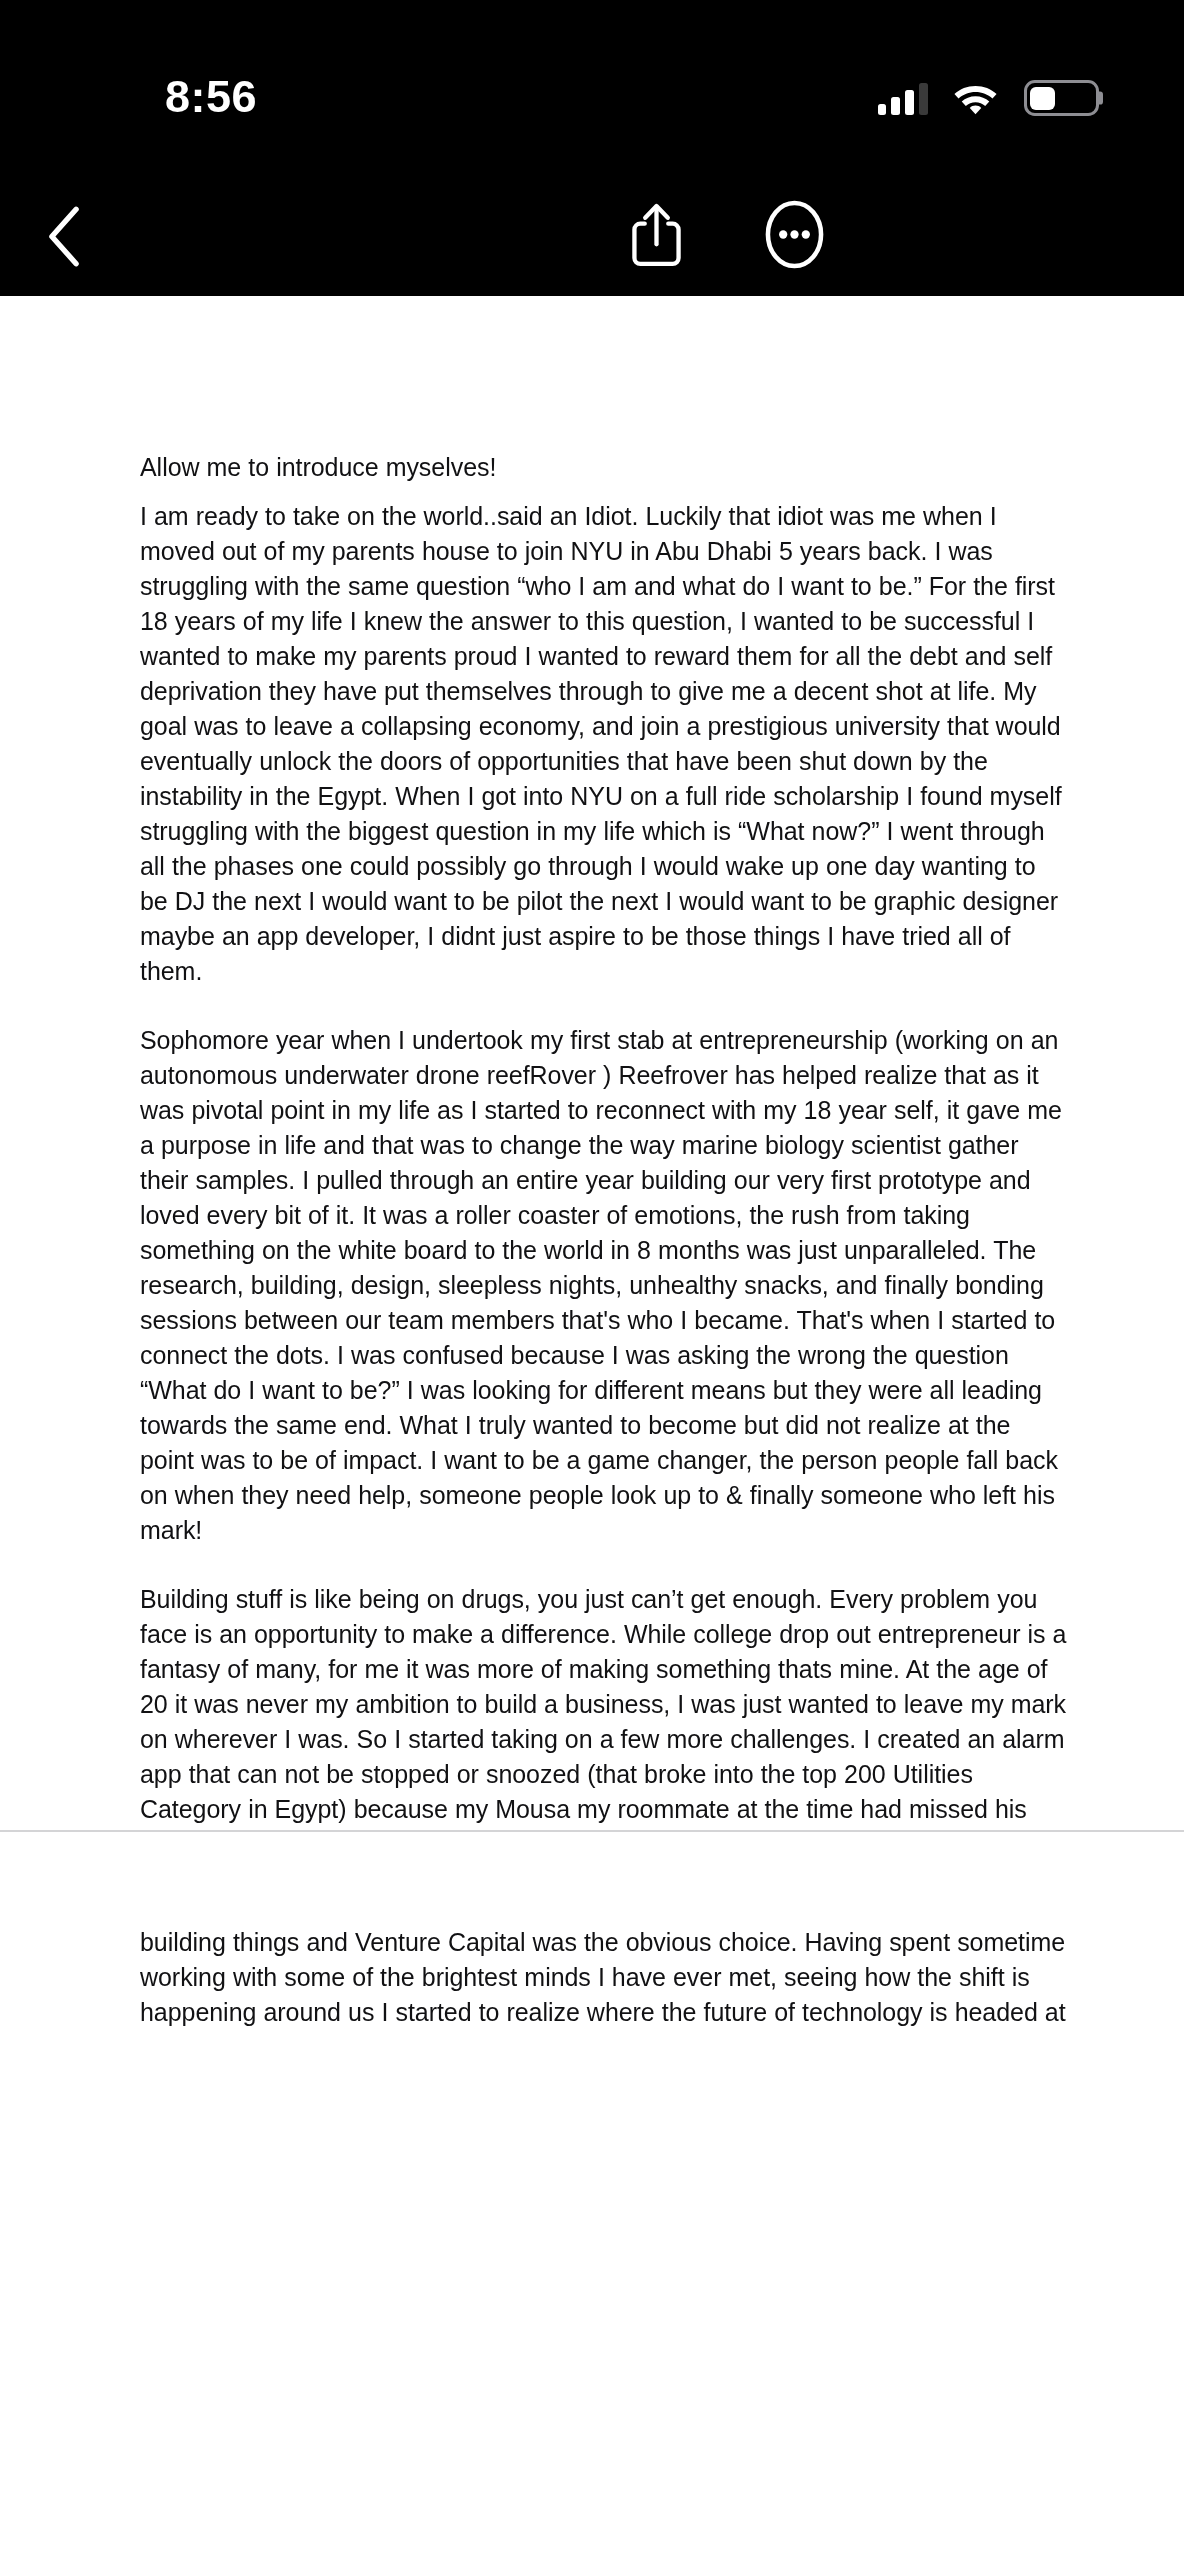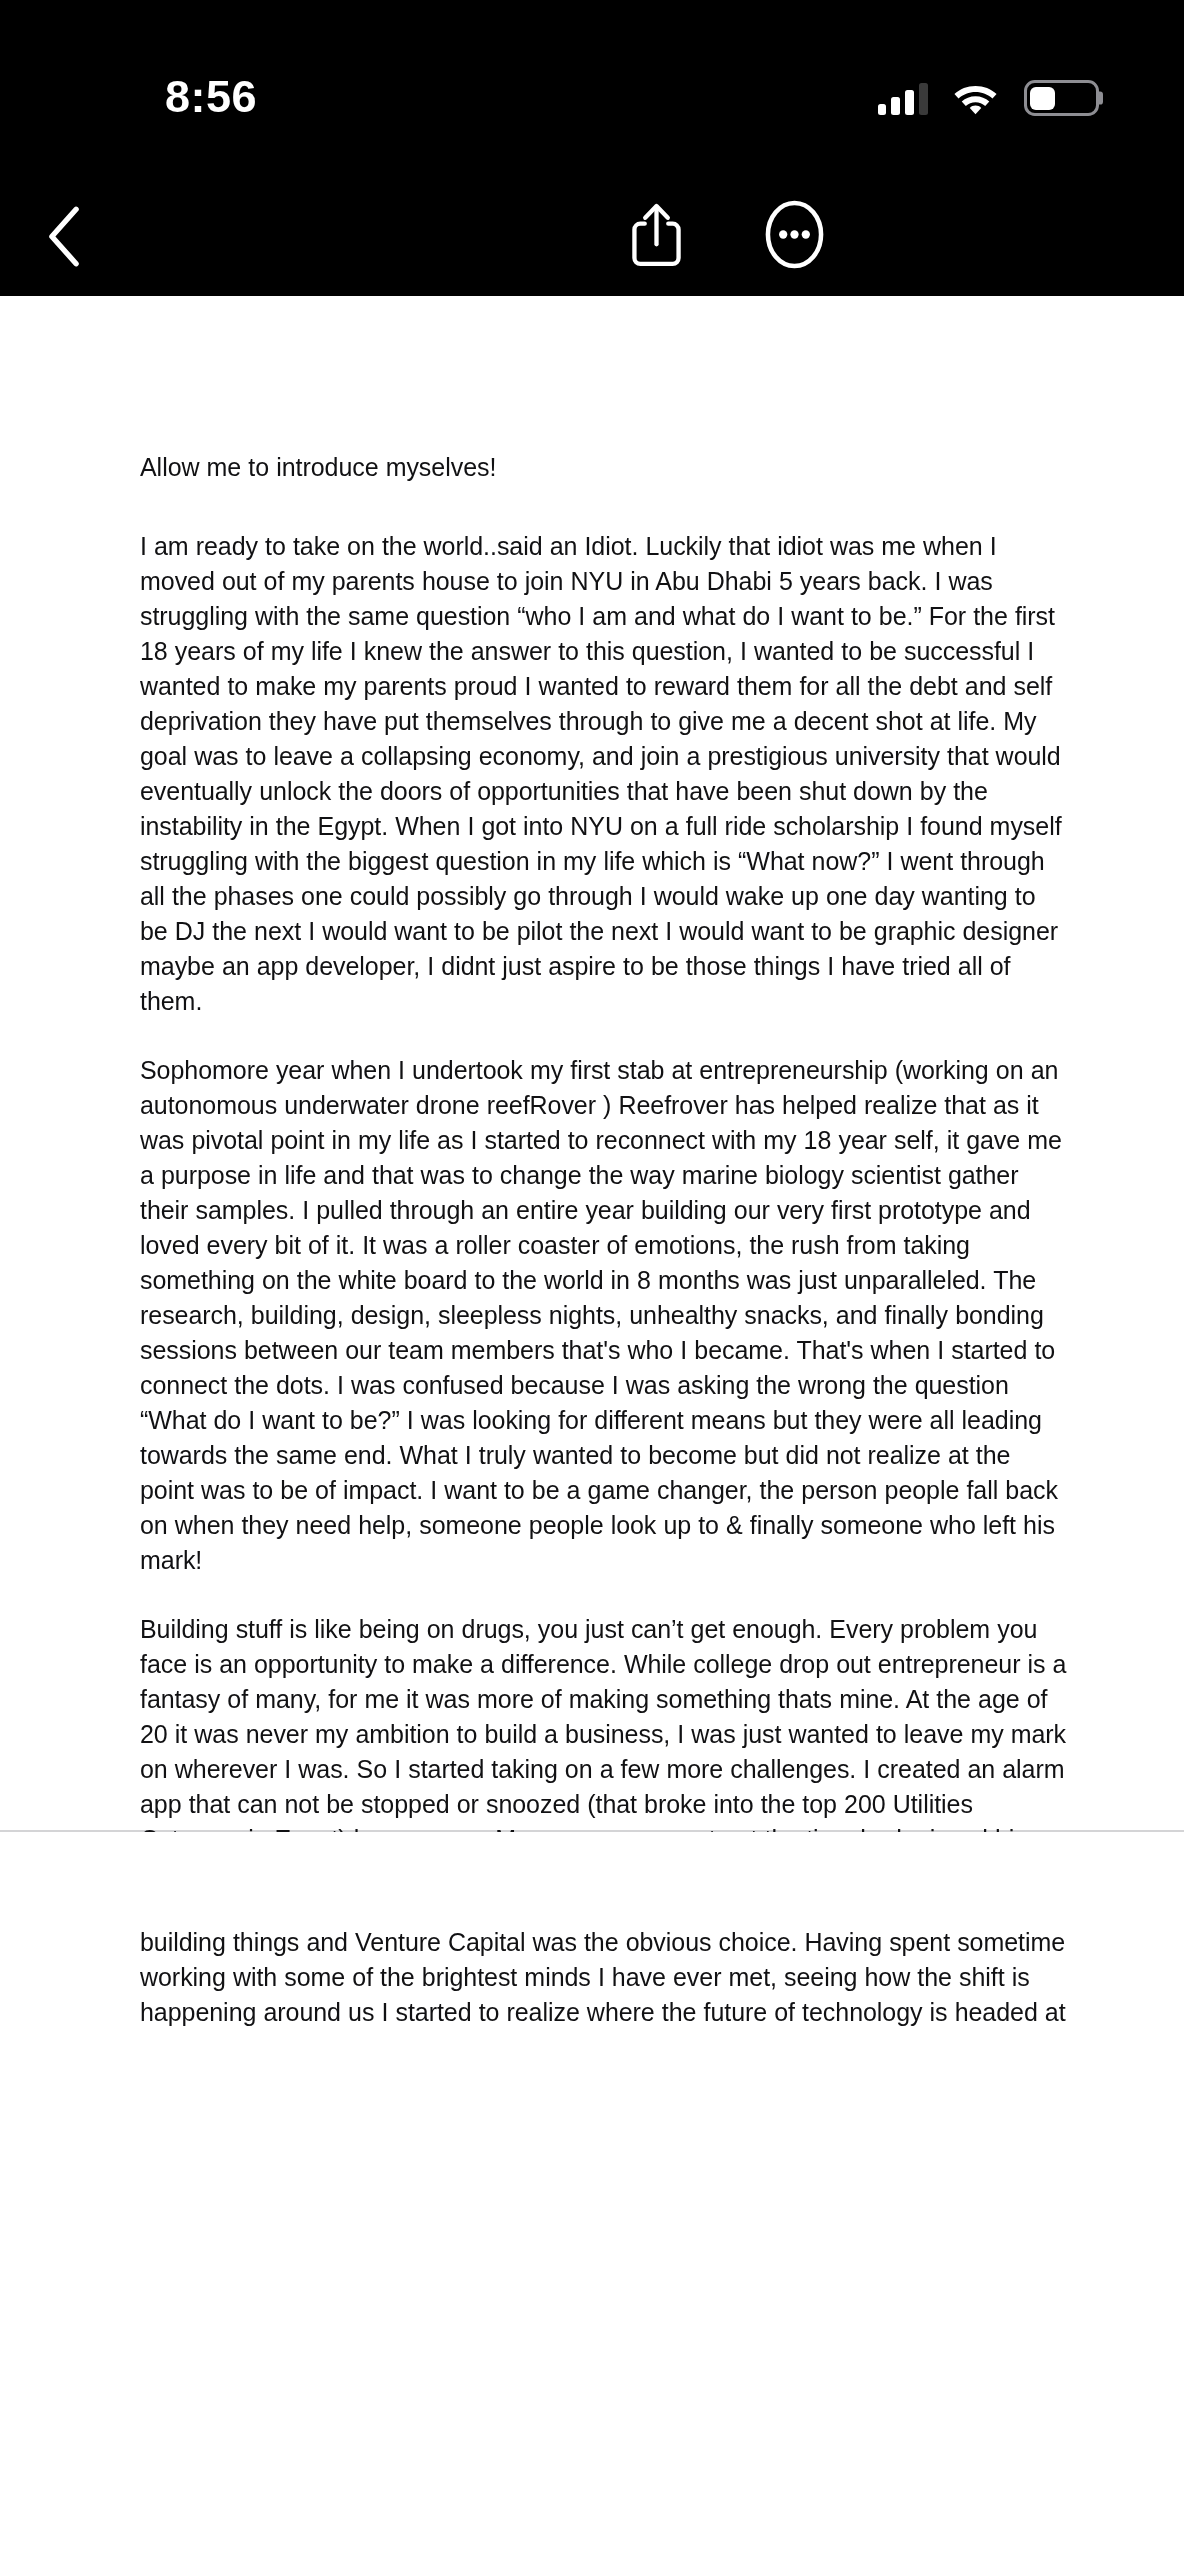--- a/index.html
+++ b/index.html
@@ -209,21 +209,21 @@
     font-size: 25px;
     line-height: 35px;
     color: #111113;
     text-align: left;
     letter-spacing: -0.05px;
     word-spacing: 0.2px;
     margin: 0 0 34px 0;
   }
   .doc-body p:last-child { margin-bottom: 17px; }
 
-  .doc-body .intro-line { margin-bottom: 44px; }
+  .doc-body .intro-line { margin-bottom: 14px; }
 
   .pad-top-1 { padding-top: 154px; }
   .pad-top-2 { padding-top: 93px; }
 
   
   .screen-edge {
     position: absolute;
     top: 296px;
     right: 0;
     width: 1px;

